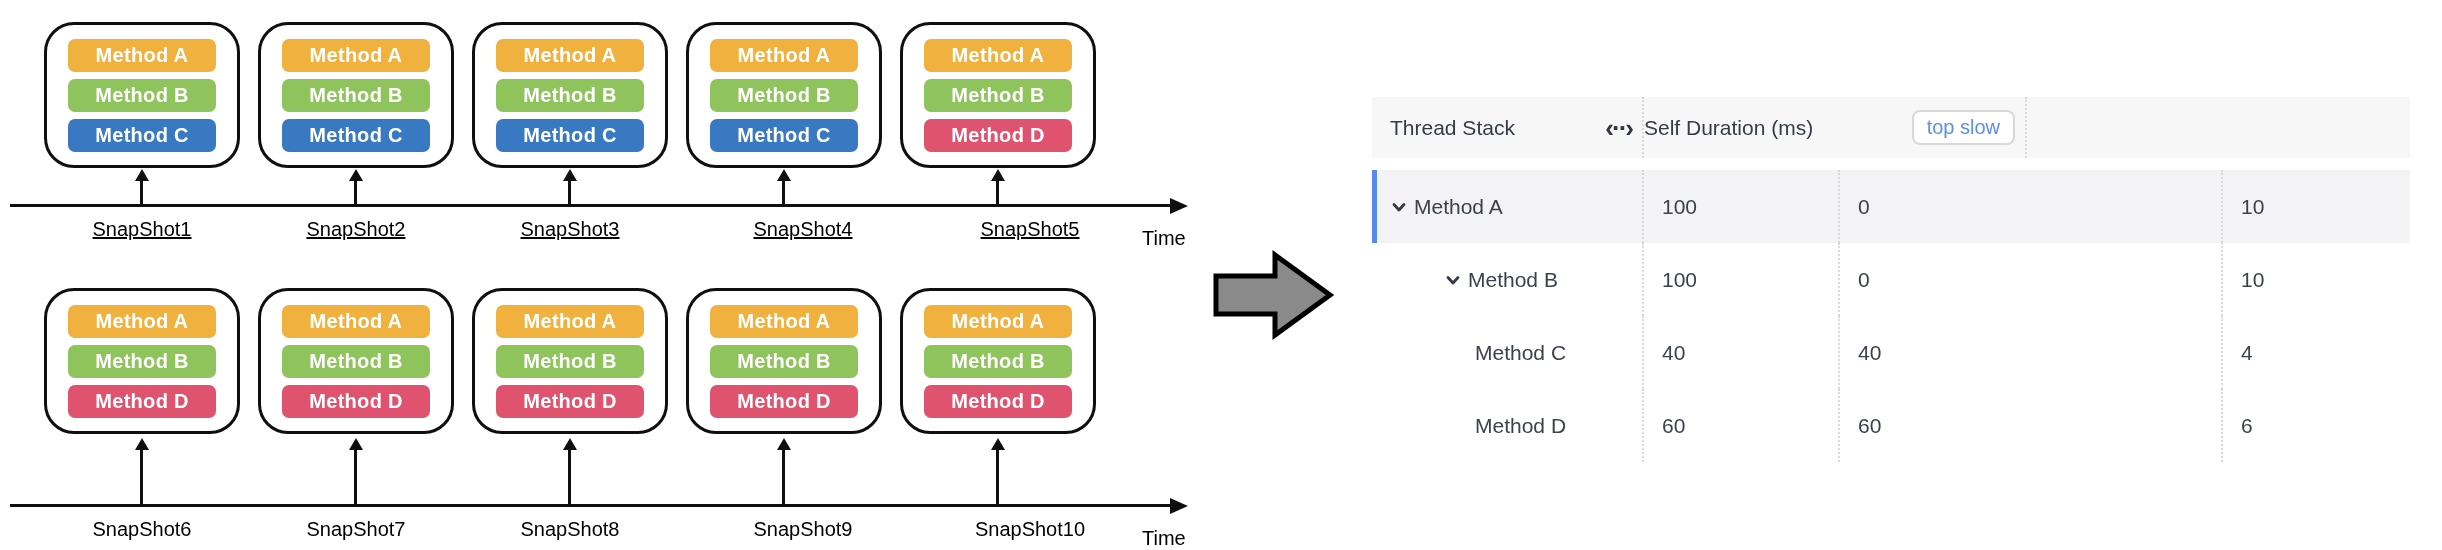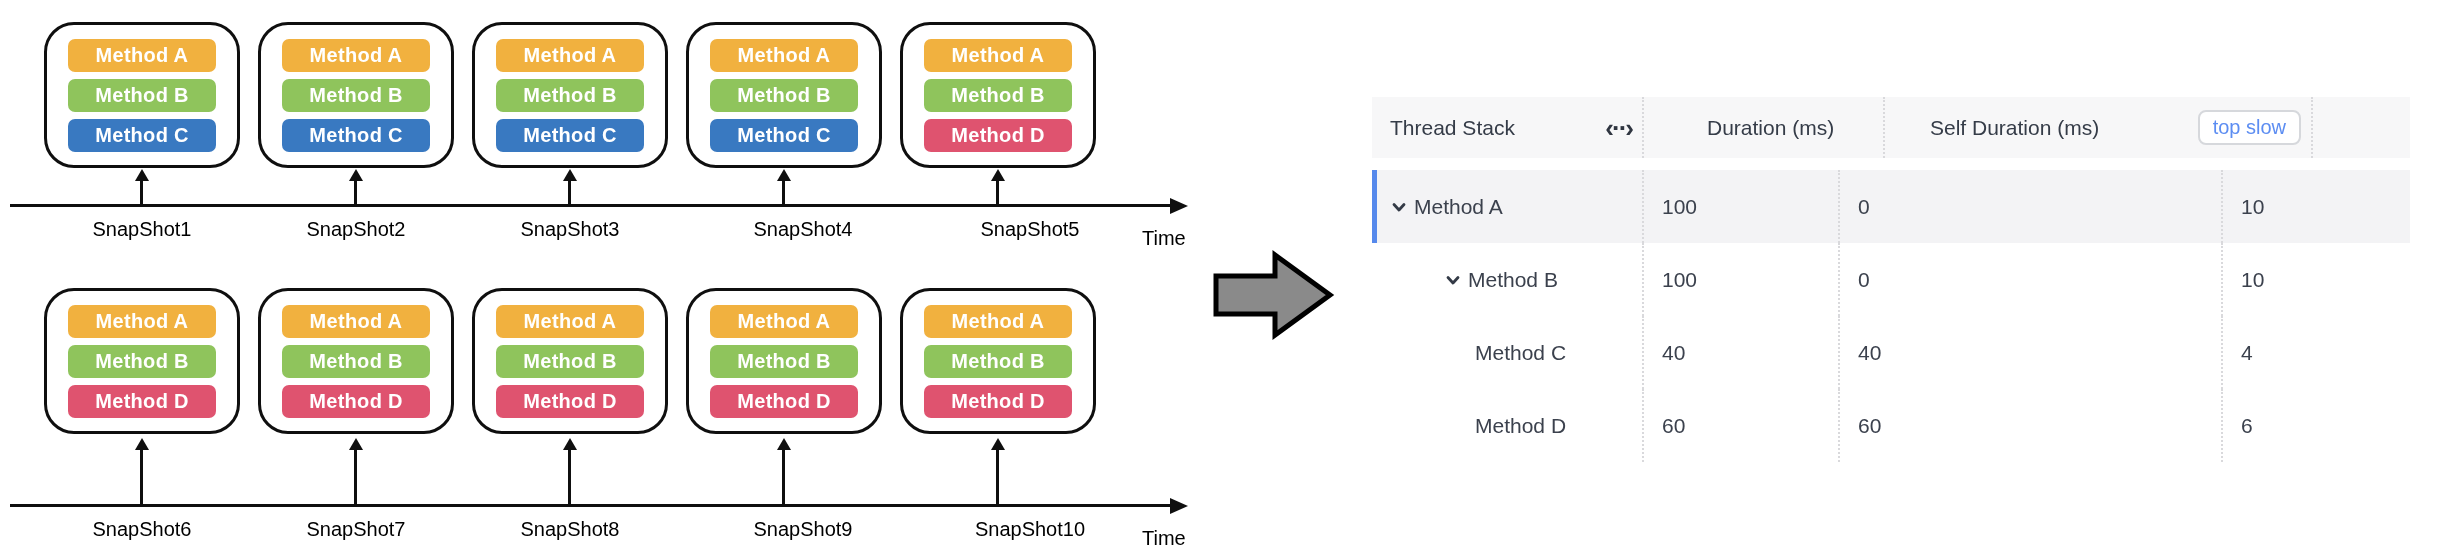--- a/index.html
+++ b/index.html
@@ -30,31 +30,31 @@
   }
   .varrow{position:absolute;width:3px;background:#0f0f0f;}
   .varrow::before{
     content:"";position:absolute;top:-11px;left:-5.5px;width:0;height:0;
     border-bottom:12px solid #0f0f0f;border-left:7px solid transparent;border-right:7px solid transparent;
   }
   .varrow.vr1{top:180px;height:25px;}
   .varrow.vr2{top:449px;height:56px;}
   .vx1{left:140px;} .vx2{left:354px;} .vx3{left:568px;} .vx4{left:782px;} .vx5{left:996px;}
   .snap-label{position:absolute;width:196px;text-align:center;font-size:20px;font-weight:500;color:#000;}
-  .snap-label.r1{top:218px;}
+  .snap-label.r1{top:218px;text-decoration:underline;}
   .snap-label.r2{top:518px;}
   .lx1{left:44px;} .lx2{left:258px;} .lx3{left:472px;} .lx4{left:705px;} .lx5{left:932px;}
   .time-label{position:absolute;left:1142px;font-size:20px;font-weight:500;color:#000;}
   .time-label.r1{top:227px;}
   .time-label.r2{top:527px;}
   
   .big-arrow{position:absolute;left:1213px;top:248px;}
   
   .ttable{position:absolute;left:1372px;top:97px;width:1038px;font-size:21px;}
-  .thead{display:flex;height:61px;background:#F7F7F8;align-items:center;color:#353C48;gap:45px;}
+  .thead{display:flex;height:61px;background:#F7F7F8;align-items:center;color:#353C48;}
   .th,.td{box-sizing:border-box;height:100%;display:flex;align-items:center;}
   .c1{width:272px;}
   .c2{width:196px;}
   .c3{width:383px;}
   .c4{width:187px;}
   .th.c1,.th.c3{justify-content:space-between;padding-right:10px;}
   .th.c1{padding-left:18px;}
   .th.c2,.th.c4,.td.c2,.td.c3,.td.c4{padding-left:18px;}
   .sep{border-right:2px dotted #D9D9DC;}
   .tbody{margin-top:12px;}
@@ -168,23 +168,20 @@
     <polygon points="3,28 62,28 62,7 117,47 62,87 62,66 3,66" stroke="#000000" stroke-width="5" stroke-linejoin="miter" fill="#8A8A8A"></polygon>
   </svg>
 </div>
 
 <div class="ttable">
   <div class="thead">
     <div class="th c1 sep">
       <span>Thread Stack</span>
       <span class="resize-icon">‹··›</span>
     </div>
-    <div class="th c2 sep">
-      <span>Duration (ms)</span>
-    </div>
     <div class="th c3 sep">
       <span>Self Duration (ms)</span>
       <button class="top-slow" style="color: rgb(92, 141, 242);">top slow</button>
     </div>
   </div>
 
   <div class="tbody">
     <div class="trow selected">
       <div class="accent" style="background: rgb(86, 137, 236);"></div>
       <div class="td c1 sep name-cell lvl0">

